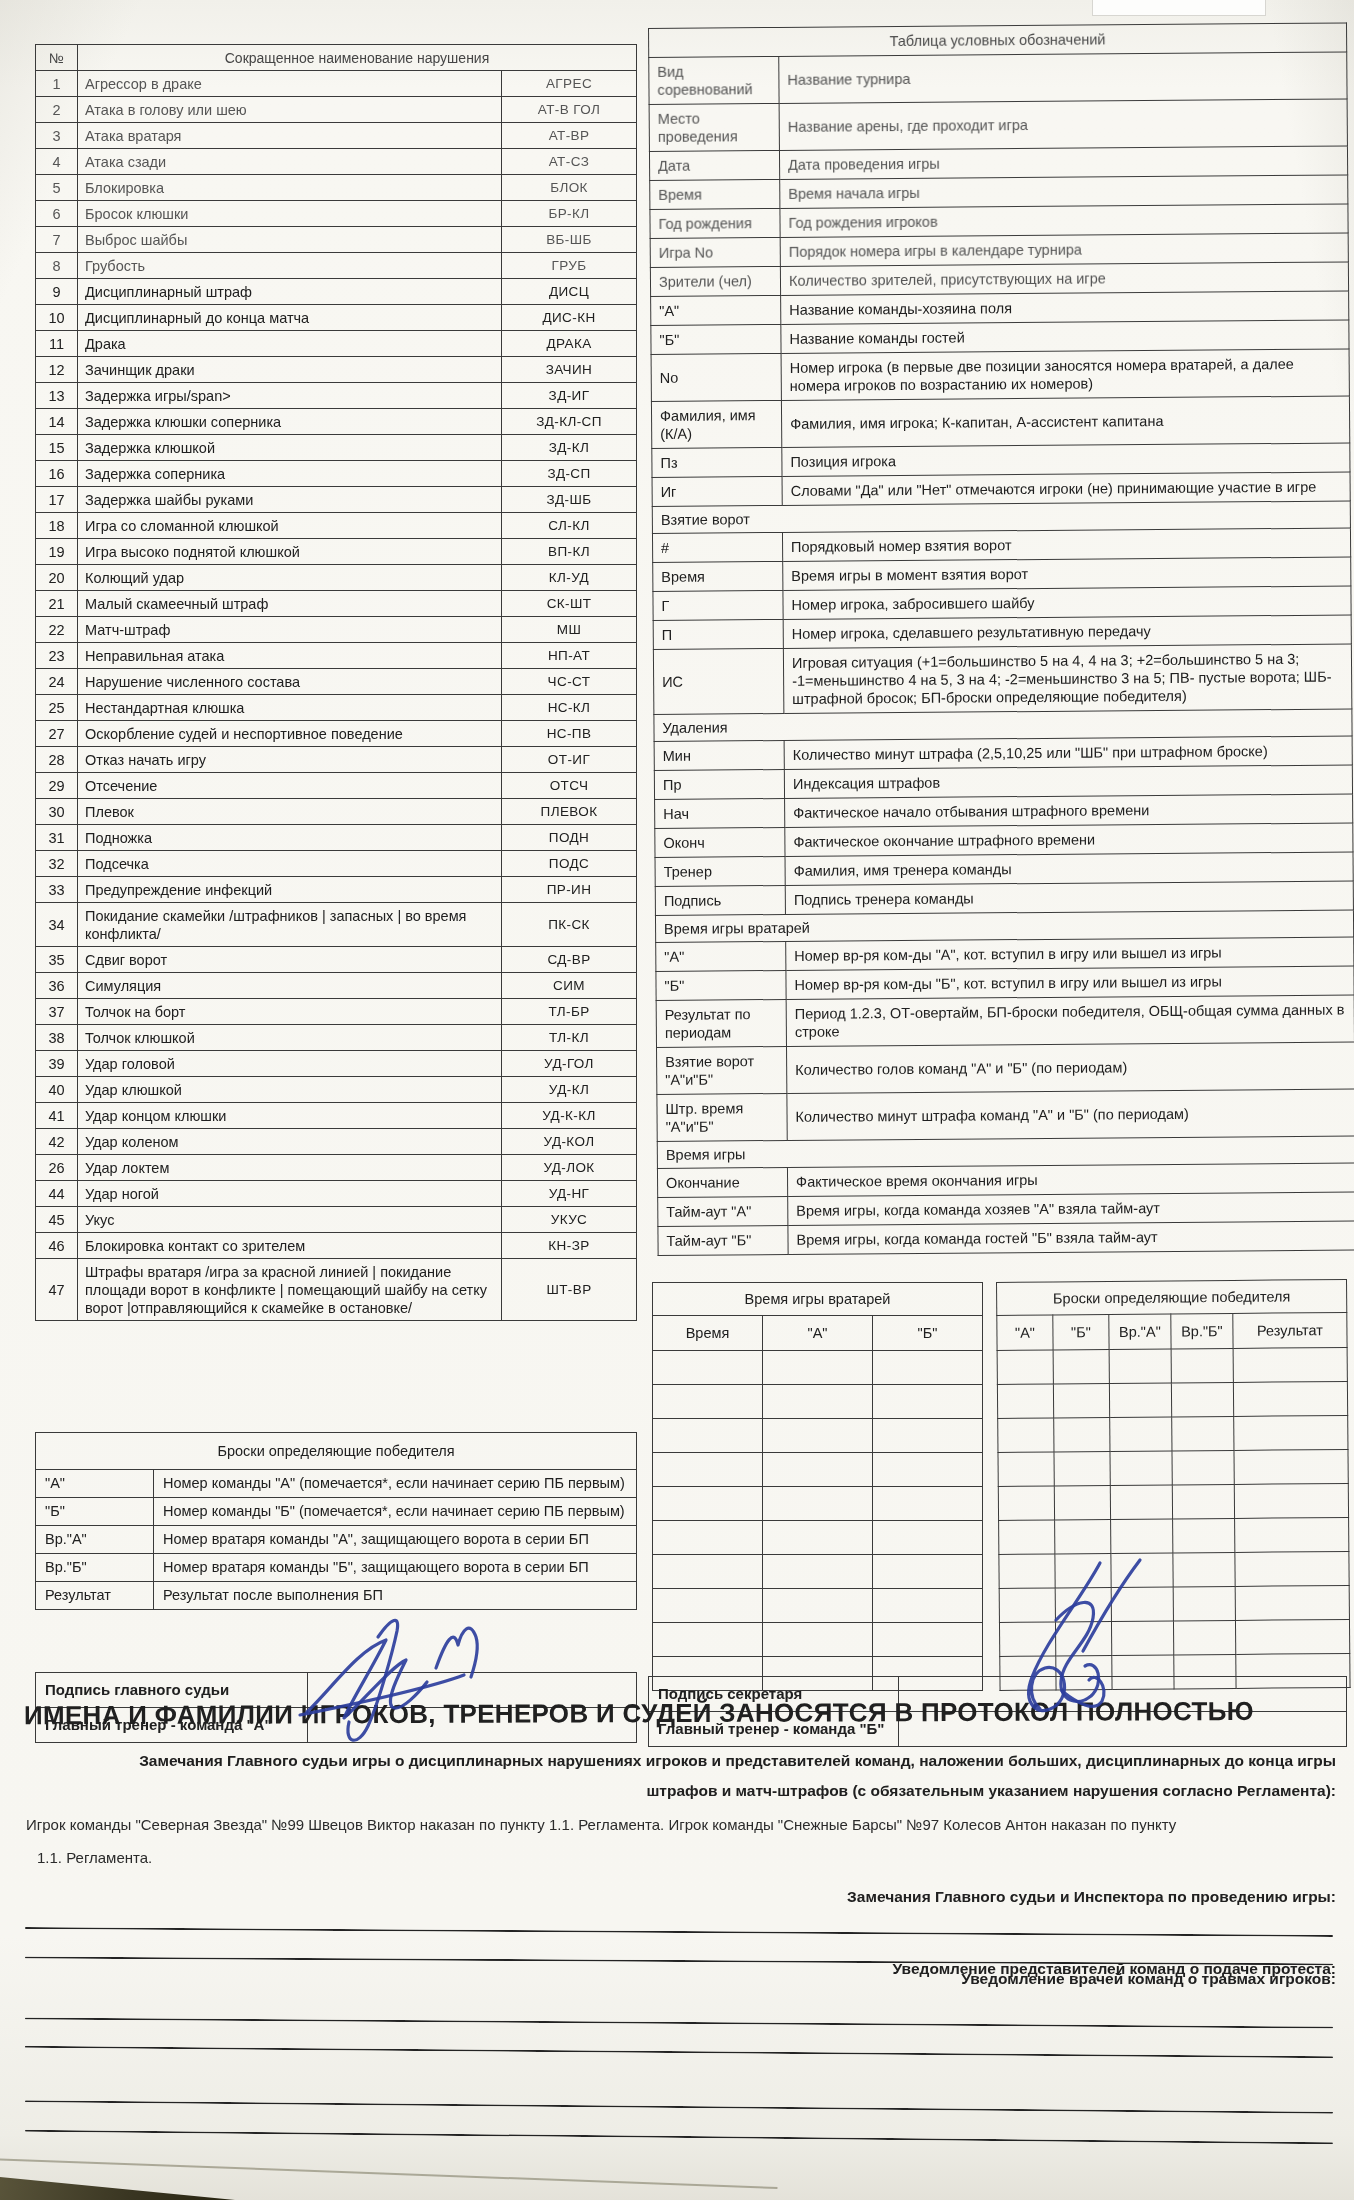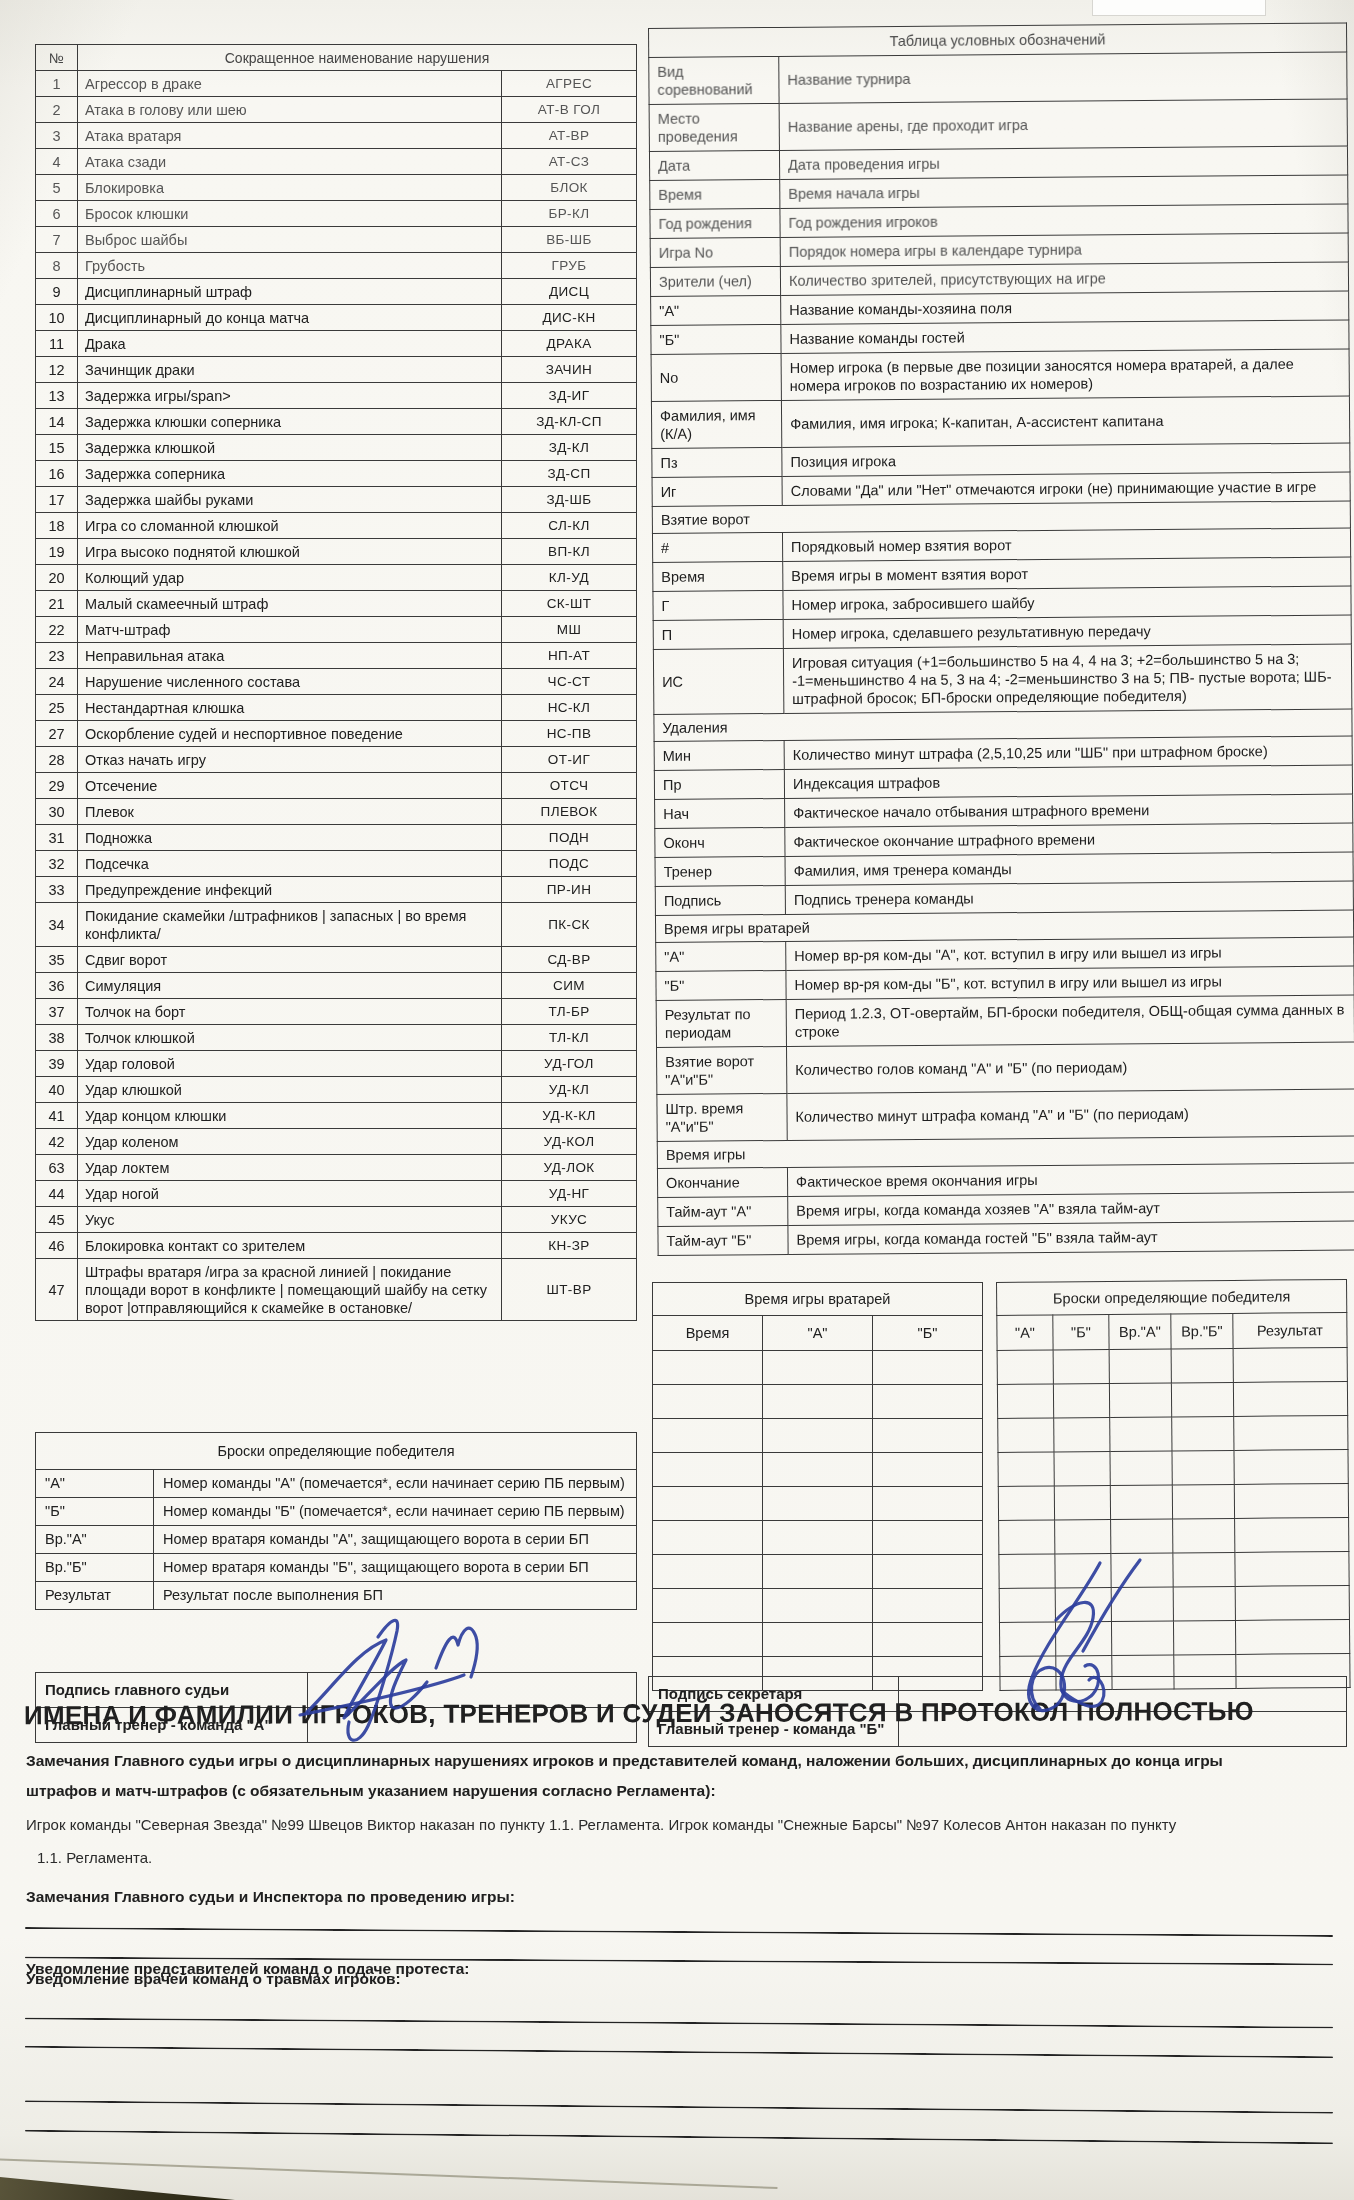--- a/index.html
+++ b/index.html
@@ -35,21 +35,21 @@
   
   .sleg{position:absolute;left:35px;top:1432px;width:601px;font-size:14.5px;line-height:19px;}
   .sleg td{padding:4px 9px;}
   .sleg .s-title{text-align:center;height:28px;}
   
   .sig{position:absolute;font-size:15px;font-weight:600;line-height:18px;}
   .sig td{padding:6px 9px;height:22px;}
   
   .bighead{position:absolute;left:24px;top:1698px;width:1315px;font-size:26px;font-weight:700;letter-spacing:.3px;transform:rotate(-0.2deg);}
   .btxt{position:absolute;left:26px;width:1310px;white-space:nowrap;}
-  .b-bold{font-weight:700;font-size:15.5px;}
+  .b-bold{font-weight:700;font-size:15.5px;text-align:right;}
   .b-reg{font-size:15px;color:#2b2b2b;}
   .rule{position:absolute;left:25px;width:1308px;border-top:2.5px solid #232323;border-radius:2px;}
   
   .tab{position:absolute;left:1092px;top:0;width:172px;height:15px;background:#fdfdfc;border:1px solid #d7d6d1;border-top:none;}
   .edge-line{position:absolute;top:2158px;left:-12px;width:790px;border-top:2px solid #95937f;opacity:.75;transform:rotate(2.1deg);transform-origin:left top;}
   .wedge{position:absolute;left:0;top:2172px;width:235px;height:28px;background:linear-gradient(100deg,#59543a 0%,#3a3622 55%,#26230f 100%);clip-path:polygon(0 18%,100% 100%,0 100%);}
   .sig-svg{position:absolute;left:0;top:0;width:1354px;height:2200px;pointer-events:none;}
   .sig-svg path{fill:none;stroke:#2d3e9d;stroke-width:3.2;stroke-linecap:round;stroke-linejoin:round;opacity:.92;}
 </style>
 </head>
@@ -271,21 +271,21 @@
           <td class="c-no">41</td>
           <td class="c-name">Удар концом клюшки</td>
           <td class="c-abbr">УД-К-КЛ</td>
         </tr>
         <tr>
           <td class="c-no">42</td>
           <td class="c-name">Удар коленом</td>
           <td class="c-abbr">УД-КОЛ</td>
         </tr>
         <tr>
-          <td class="c-no">63</td>
+          <td class="c-no">26</td>
           <td class="c-name">Удар локтем</td>
           <td class="c-abbr">УД-ЛОК</td>
         </tr>
         <tr>
           <td class="c-no">44</td>
           <td class="c-name">Удар ногой</td>
           <td class="c-abbr">УД-НГ</td>
         </tr>
         <tr>
           <td class="c-no">45</td>

